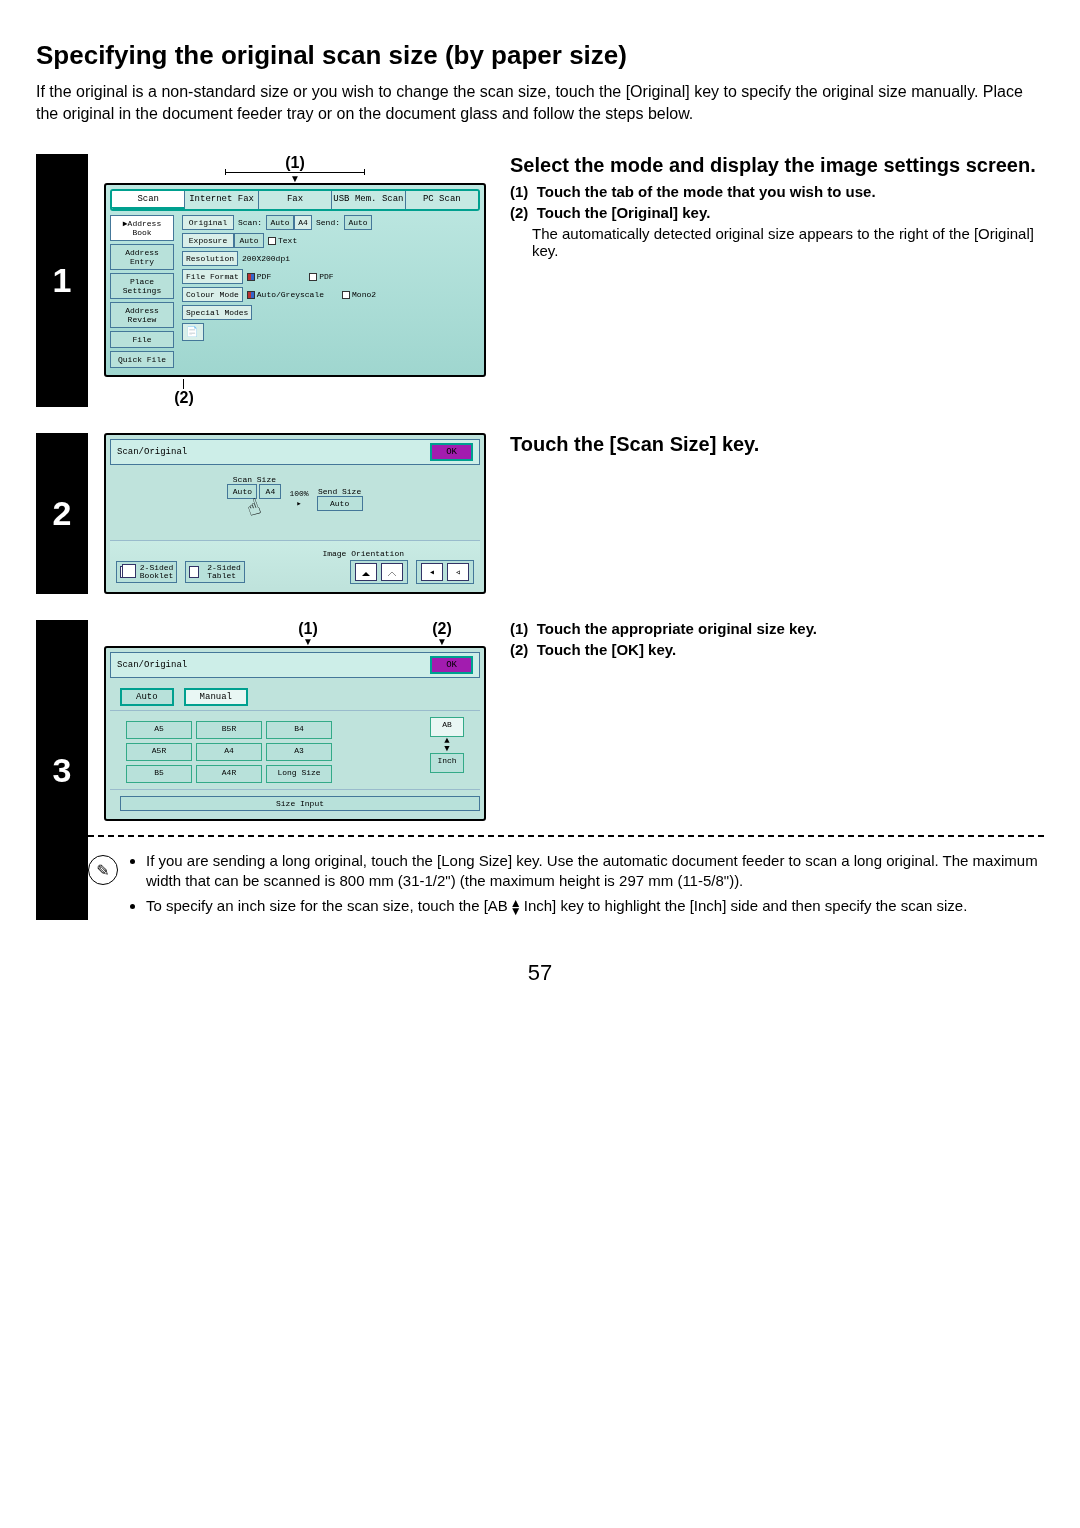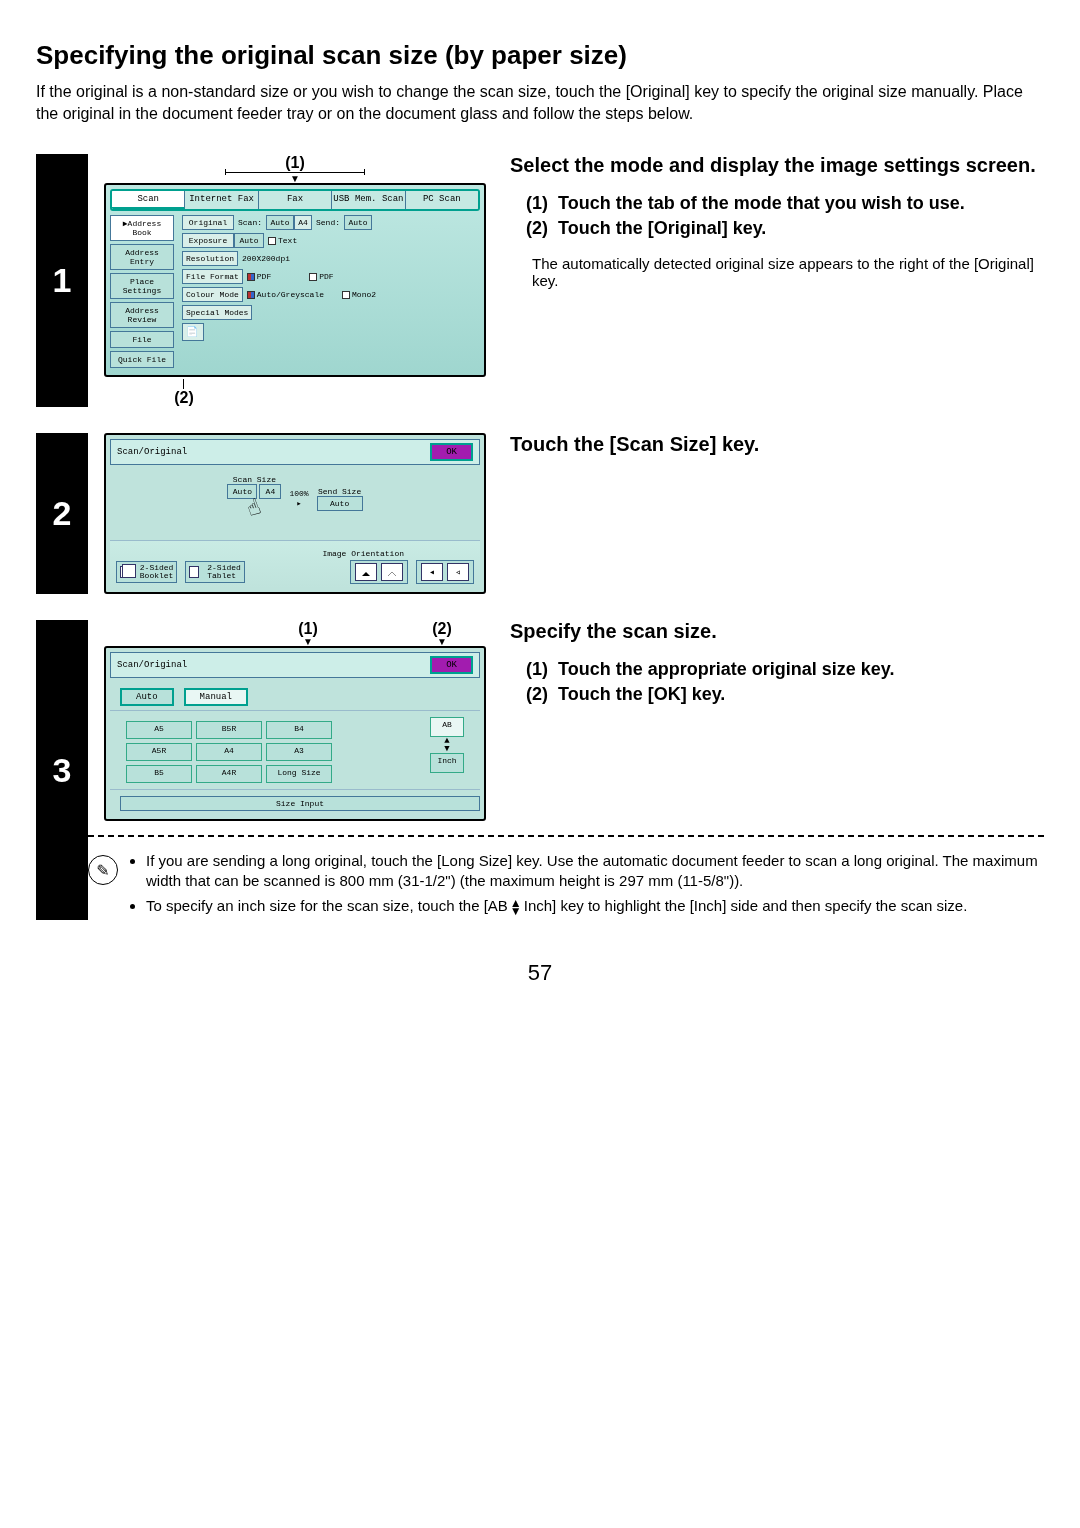--- a/index.html
+++ b/index.html
@@ -46,21 +46,21 @@
   }
   .step-right{
     flex:1;
     padding-left:12px;
   }
   .step-right h2{
     font-size:20px;
     font-weight:bold;
     margin:0 0 6px 0;
   }
-  .sub-list{margin:16px;padding:0;list-style:none;font-size:18px;}
+  .sub-list{margin:0;padding:0;list-style:none;font-size:15px;}
   .sub-list li{margin:0 0 4px 22px;text-indent:-22px;}
   .sub-list li .li-num{font-weight:bold;}
   .sub-list li .li-txt{font-weight:bold;}
   .sub-desc{margin:0 0 0 22px;font-size:15px;}
   
   .callout{font-weight:bold;text-align:center;}
   .arrow-down{font-size:10px;line-height:8px;}
   
   .panel{
     border:2px solid #000;
@@ -344,21 +344,20 @@
             </div>
           </div>
 
           <div class="size-input-row">
             <div class="opt-btn" style="min-width:60px">Size Input</div>
           </div>
         </div>
       </div>
 
       <div class="step-right">
-        <h2>Specify the scan size.</h2>
         <ul class="sub-list">
           <li><span class="li-num">(1)</span>&nbsp; <span class="li-txt">Touch the appropriate original size key.</span></li>
           <li><span class="li-num">(2)</span>&nbsp; <span class="li-txt">Touch the [OK] key.</span></li>
         </ul>
       </div>
     </div>
 
     <hr class="notes-sep">
 
     <div class="notes">

